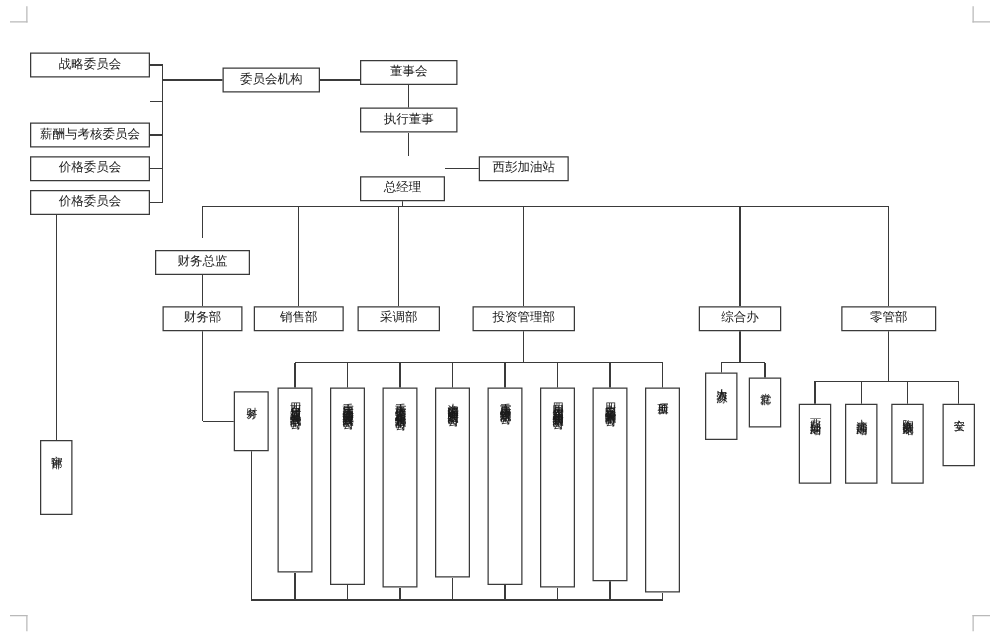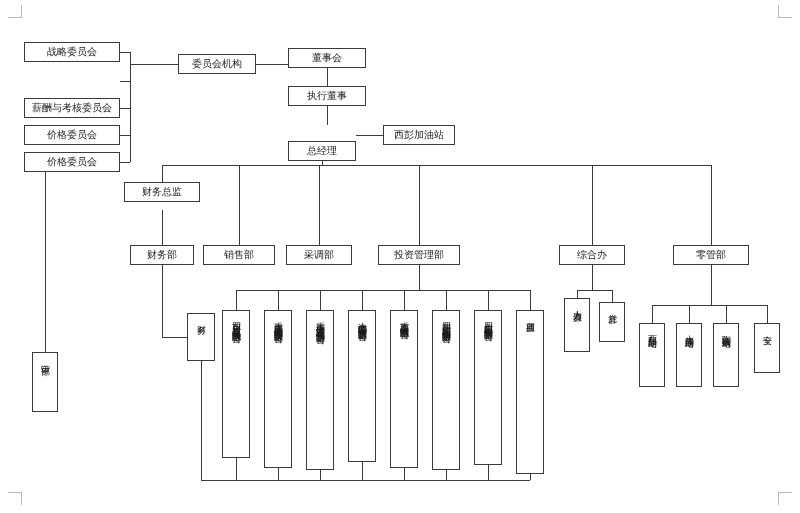--- a/index.html
+++ b/index.html
@@ -74,21 +74,21 @@
   <div class="box" style="left:24px;top:42px;width:96px;height:20px">战略委员会</div>
   <div class="box" style="left:24px;top:125px;width:96px;height:20px">价格委员会</div>
   <div class="box" style="left:24px;top:98px;width:96px;height:20px">薪酬与考核委员会</div>
   <div class="box" style="left:24px;top:152px;width:96px;height:20px">价格委员会</div>
 
   <div class="box" style="left:178px;top:54px;width:78px;height:20px">委员会机构</div>
   <div class="box" style="left:288px;top:48px;width:78px;height:20px">董事会</div>
   <div class="box" style="left:288px;top:86px;width:78px;height:20px">执行董事</div>
   <div class="box" style="left:288px;top:141px;width:68px;height:20px">总经理</div>
   <div class="box" style="left:383px;top:125px;width:72px;height:20px">西彭加油站</div>
-  <div class="box" style="left:124px;top:182px;width:76px;height:20px">财务总监</div>
+  <div class="box" style="left:124px;top:200px;width:76px;height:20px">财务总监</div>
 
   <div class="box" style="left:130px;top:245px;width:64px;height:20px">财务部</div>
   <div class="box" style="left:203px;top:245px;width:72px;height:20px">销售部</div>
   <div class="box" style="left:286px;top:245px;width:66px;height:20px">采调部</div>
   <div class="box" style="left:378px;top:245px;width:82px;height:20px">投资管理部</div>
   <div class="box" style="left:559px;top:245px;width:66px;height:20px">综合办</div>
   <div class="box" style="left:673px;top:245px;width:76px;height:20px">零管部</div>
 
   <div class="vbox" style="left:32px;top:352px;width:26px;height:60px">
       <span>审计部</span>

